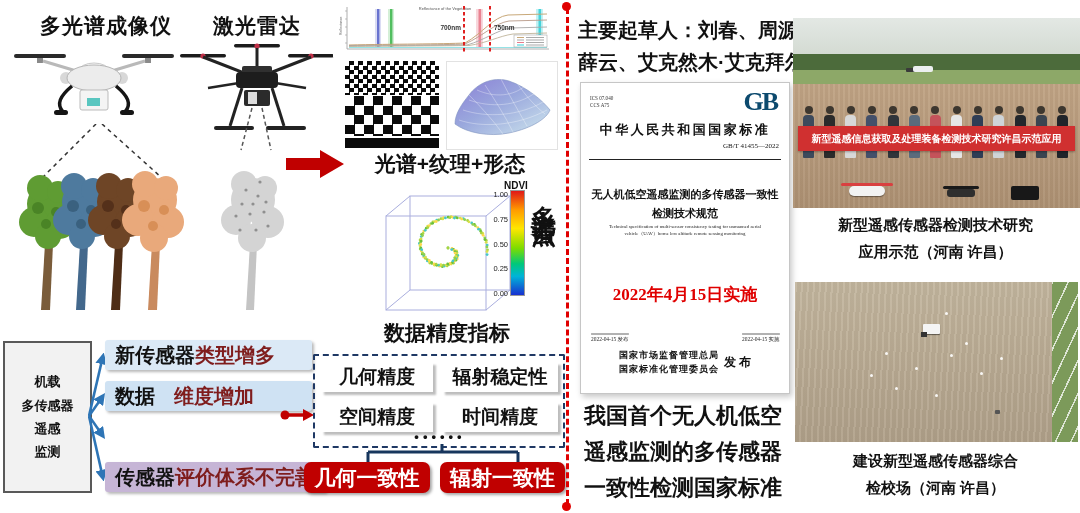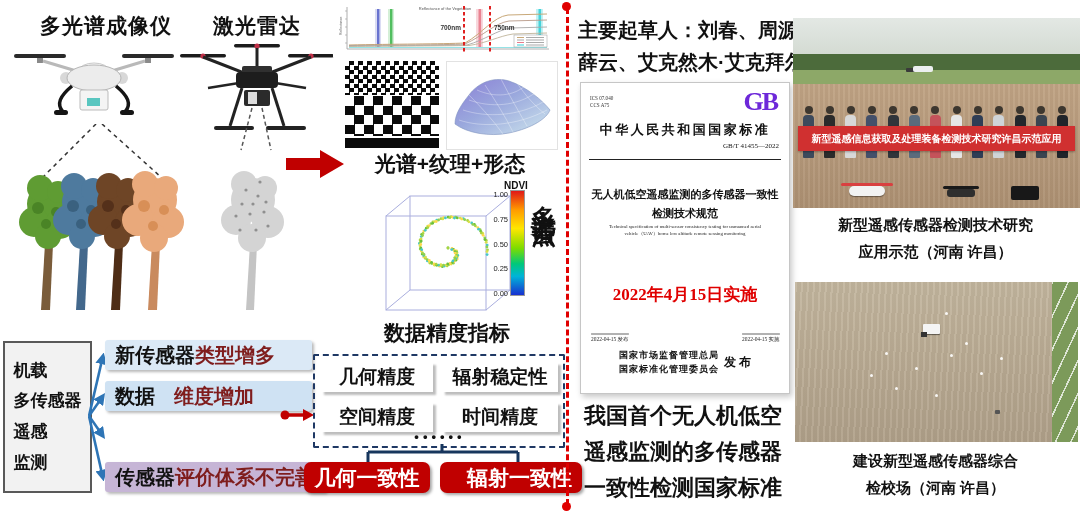--- a/index.html
+++ b/index.html
@@ -11,38 +11,38 @@
   .pre{white-space:pre-line;}
   .nowrap{white-space:nowrap;}
   
   .toplabel{font-size:21px;font-weight:900;letter-spacing:1px;}
   
   .chk-fine{background:repeating-conic-gradient(#0a0a0a 0% 25%, #fff 0% 50%);background-size:9px 9px;}
   .chk-coarse{background:repeating-conic-gradient(#0a0a0a 0% 25%, #fff 0% 50%);background-size:19px 19px;}
   .chk-bar{background:#0a0a0a;}
   
   .rootbox{width:85px;height:148px;background:#f2f2f2;border:2.5px solid #595959;
-           display:flex;align-items:center;justify-content:center;font-size:17px;font-weight:900;
-           line-height:1.8;text-align:left;}
+           display:flex;align-items:center;justify-content:center;font-size:13px;font-weight:900;
+           line-height:1.8;text-align:center;}
   .issue{height:30px;display:flex;align-items:center;padding-left:10px;border-radius:3px;
          font-size:20px;font-weight:900;box-shadow:2px 2px 3px rgba(0,0,0,.28);}
   .issue .red{color:#7f1d1d;}
   .dashedbox{border:2.5px dashed #1f3864;border-radius:2px;}
   .metric{width:112px;height:30px;background:#fff;box-shadow:3px 3px 2px #bdbdbd;
           display:flex;align-items:center;justify-content:center;font-size:19px;font-weight:900;}
   .redbox{height:31px;background:#c00000;color:#fff;border-radius:7px;display:flex;align-items:center;
           justify-content:center;font-size:21px;font-weight:900;box-shadow:2px 2px 3px rgba(0,0,0,.35);}
   
   .divider{border-left:3px dashed #e00000;}
   .divdot{width:9px;height:9px;border-radius:50%;background:#e00000;}
   
   .doc{width:208px;height:310px;background:#fff;border:1px solid #c6c6c6;
        box-shadow:2px 3px 6px rgba(0,0,0,.22);font-family:"Liberation Serif","DejaVu Serif",serif;}
   .doc .tiny{font-size:6px;transform:scale(.85);transform-origin:left top;color:#333;line-height:1.3;}
-  .gbchars{font-size:26px;font-weight:900;letter-spacing:-2px;color:#6d28d9;}
+  .gbchars{font-size:26px;font-weight:900;letter-spacing:-2px;color:#0c4a6e;}
   .docheader{font-size:13px;letter-spacing:2.5px;font-weight:600;white-space:nowrap;}
   .doctitle{font-size:11px;font-weight:800;line-height:19px;}
   .doceng{font-size:6px;transform:scale(.8);transform-origin:center top;color:#222;line-height:1.5;width:125%;margin-left:-12.5%;}
   .docred{font-size:17px;font-weight:900;color:#e00000;white-space:nowrap;}
   .docpub{font-size:6px;transform:scale(.9);color:#222;border-top:1px solid #555;padding-top:1px;}
   .docissuer{font-size:9px;letter-spacing:1px;line-height:1.5;font-weight:600;}
   .doccaption{font-size:22px;font-weight:900;line-height:36px;}
   
   .photo{overflow:hidden;}
   .cap{font-size:15px;font-weight:900;line-height:27px;text-align:center;}
@@ -474,21 +474,21 @@
   <div class="abs metric" style="left:442px;top:362px;width:116px;">辐射稳定性</div>
   <div class="abs metric" style="left:321px;top:402px;">空间精度</div>
   <div class="abs metric" style="left:442px;top:402px;width:116px;">时间精度</div>
   <div class="abs b9 ctr" style="left:390px;top:429px;width:100px;font-size:13px;letter-spacing:4px;">••••••</div>
 
   <svg class="abs" style="left:358px;top:444px;" width="170" height="20" viewBox="0 0 170 20">
     <path d="M84,0 V8 M10,8 H160 M10,8 V19 M160,8 V19" stroke="#17365d" stroke-width="3" fill="none"></path>
   </svg>
 
   <div class="abs redbox" style="left:304px;top:462px;width:126px;">几何一致性</div>
-  <div class="abs redbox" style="left:440px;top:462px;width:125px;padding-left:17px;">辐射一致性</div>
+  <div class="abs redbox" style="left:440px;top:462px;width:125px;">辐射一致性</div>
 
   <div class="abs divider" style="left:566px;top:8px;height:497px;"></div>
   <div class="abs divdot" style="left:562px;top:2px;"></div>
   <div class="abs divdot" style="left:562px;top:502px;"></div>
 
   <div class="abs b9 nowrap" style="left:578px;top:14px;font-size:20px;line-height:32px;">
     <div>主要起草人：刘春、周源、</div>
     <div>薛云、艾克然木·艾克拜尔.</div>
   </div>
 

